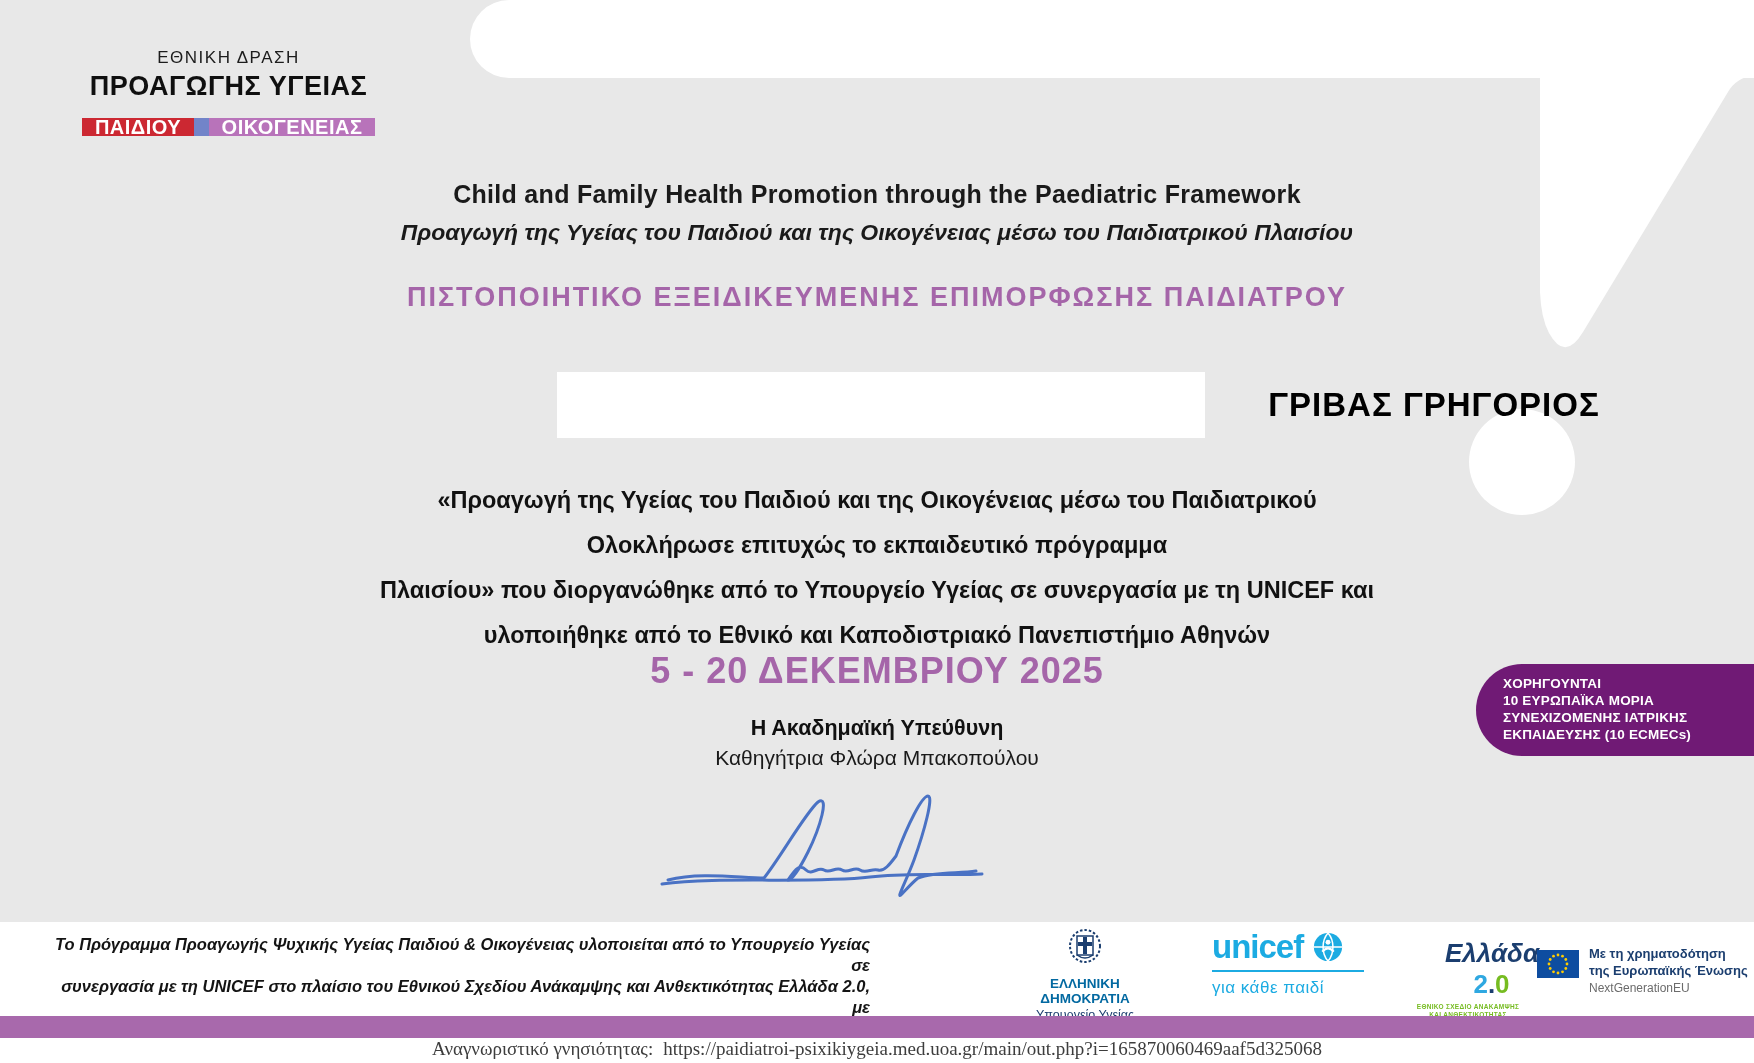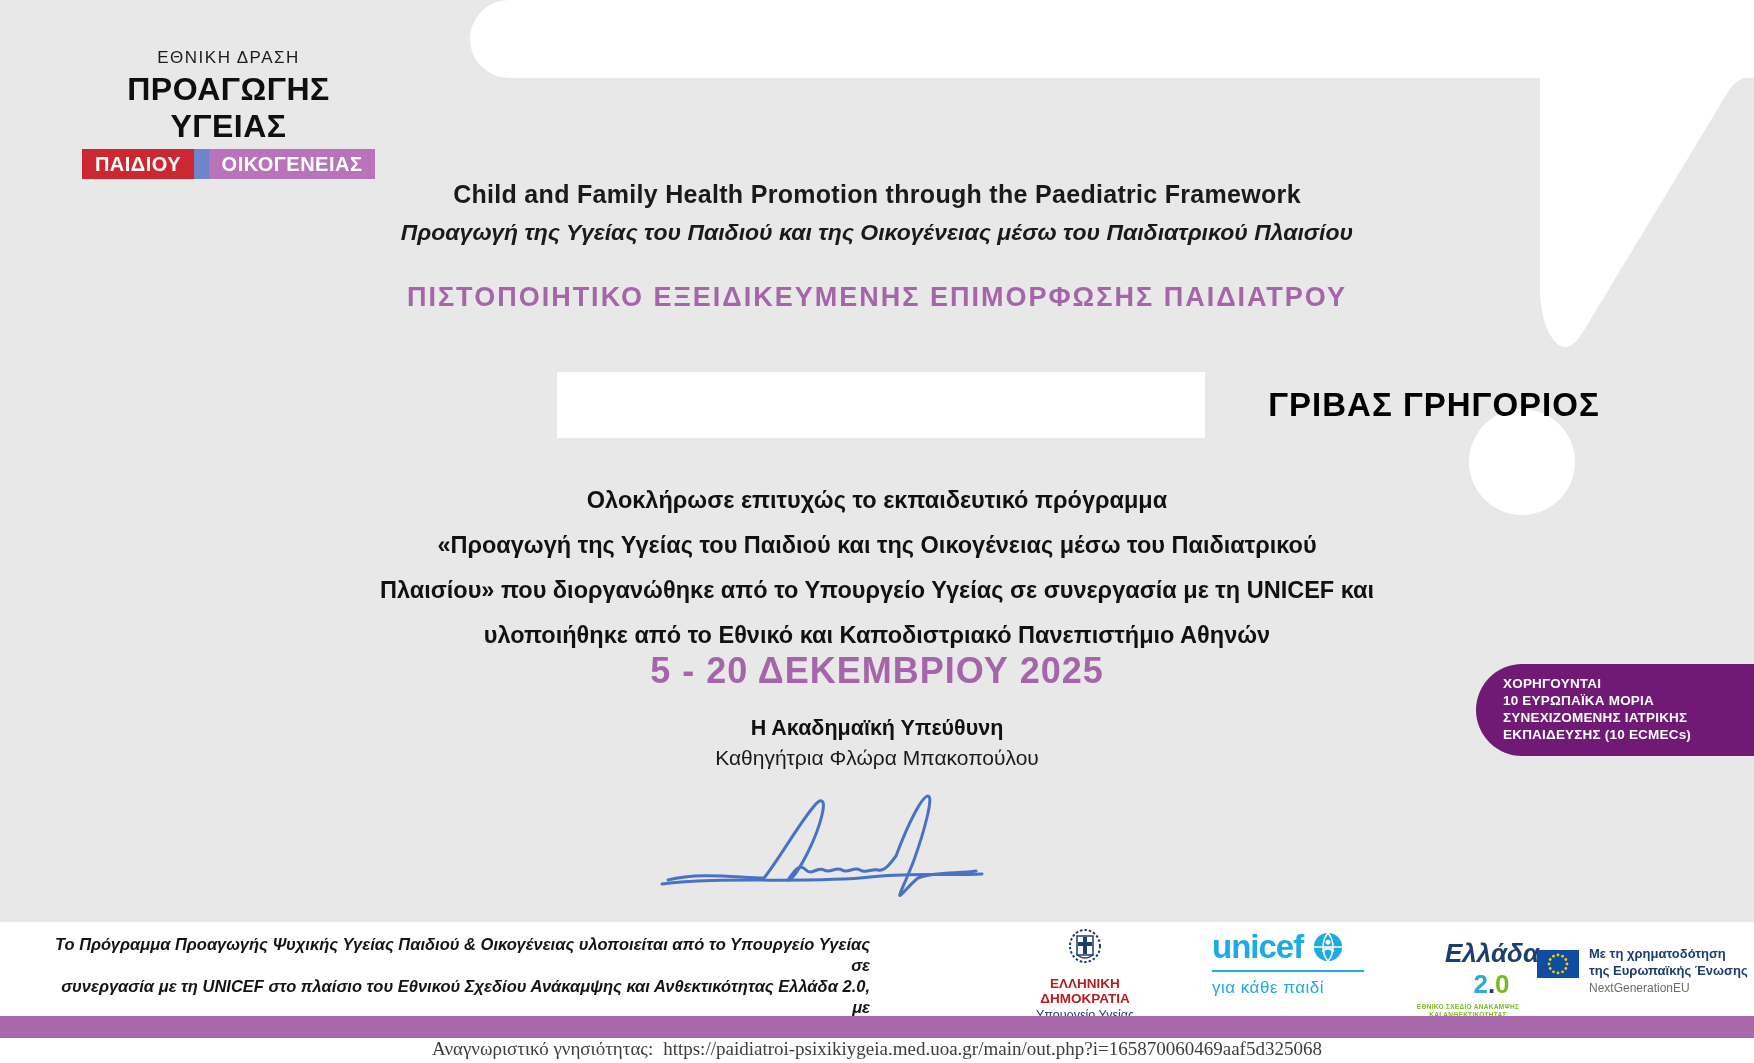--- a/index.html
+++ b/index.html
@@ -7,22 +7,22 @@
          font-family:"Liberation Sans","DejaVu Sans",sans-serif;background:#e8e8e8;}
 
   
   .top-strip{position:absolute;left:470px;top:0;width:1284px;height:78px;
              background:#ffffff;border-radius:45px 0 0 45px;}
   .corner-art{position:absolute;left:1400px;top:0;width:354px;height:530px;}
 
   
   .logo{position:absolute;left:82px;top:48px;width:293px;text-align:center;}
   .logo-tagline{font-size:17px;letter-spacing:1.5px;color:#1c1c1c;}
-  .logo-title{font-size:32px;font-weight:bold;letter-spacing:0.5px;color:#0f0f0f;margin-top:3px;}
-  .logo-bar{display:flex;height:30px;margin-top:4px;}
+  .logo-title{font-size:27px;font-weight:bold;letter-spacing:0.5px;color:#0f0f0f;margin-top:3px;}
+  .logo-bar{display:flex;height:18px;margin-top:16px;}
   .seg{display:flex;align-items:center;justify-content:center;color:#ffffff;
        font-size:20px;font-weight:bold;letter-spacing:0.5px;}
   .seg-child{background:#cc2832;width:112px;}
   .seg-div{background:#7284c9;width:15px;}
   .seg-family{background:#b873ba;flex:1;}
 
   
   .center-col{position:absolute;left:0;width:1754px;text-align:center;}
   .title-en{top:180px;font-size:25px;font-weight:bold;color:#1a1a1a;letter-spacing:0.3px;}
   .title-gr{top:219px;font-size:23px;font-weight:bold;font-style:italic;color:#1a1a1a;}
@@ -40,21 +40,21 @@
          background:#701a75;border-radius:46px 0 0 46px;box-sizing:border-box;
          padding:11px 0 0 27px;color:#ffffff;}
   .badge div{font-size:13.5px;font-weight:bold;line-height:17px;letter-spacing:0.2px;}
 
   
   .footer-band{position:absolute;left:0;top:922px;width:1754px;height:94px;background:#ffffff;}
   .program-note{position:absolute;left:40px;top:12px;width:830px;text-align:right;
                 font-size:16.5px;font-weight:bold;font-style:italic;color:#141414;line-height:21px;}
 
   .ministry{position:absolute;left:1010px;top:6px;width:150px;text-align:center;}
-  .ministry-name{font-size:13.5px;font-weight:bold;color:#b91c1c;margin-top:4px;}
+  .ministry-name{font-size:13.5px;font-weight:bold;color:#0369a1;margin-top:4px;}
   .ministry-dept{font-size:12.5px;color:#1b3e6f;margin-top:2px;}
 
   .unicef{position:absolute;left:1212px;top:6px;width:160px;text-align:left;}
   .unicef-word{font-size:33px;font-weight:bold;color:#1cabe2;letter-spacing:-1px;display:inline-block;vertical-align:middle;}
   .unicef-rule{height:2px;background:#1cabe2;width:152px;margin-top:4px;}
   .unicef-tag{font-size:17px;color:#1cabe2;margin-top:6px;letter-spacing:0.5px;}
 
   .greece20{position:absolute;left:1398px;top:16px;width:140px;text-align:center;}
   .greece20-word{font-size:26px;font-weight:bold;font-style:italic;color:#1b3e6f;margin-left:47px;}
   .greece20 .two{color:#2fa8e1;font-style:normal;}
@@ -98,22 +98,22 @@
 
   <div class="center-col title-en">Child and Family Health Promotion through the Paediatric Framework</div>
   <div class="center-col title-gr">Προαγωγή της Υγείας του Παιδιού και της Οικογένειας μέσω του Παιδιατρικού Πλαισίου</div>
   <div class="center-col cert-heading">ΠΙΣΤΟΠΟΙΗΤΙΚΟ ΕΞΕΙΔΙΚΕΥΜΕΝΗΣ ΕΠΙΜΟΡΦΩΣΗΣ ΠΑΙΔΙΑΤΡΟΥ</div>
 
   <div class="name-box">
     <div class="recipient center-col" style="position:static;">ΓΡΙΒΑΣ ΓΡΗΓΟΡΙΟΣ</div>
   </div>
 
   <div class="center-col body-par">
+    <div>«Προαγωγή της Υγείας του Παιδιού και της Οικογένειας μέσω του Παιδιατρικού</div>
     <div>Ολοκλήρωσε επιτυχώς το εκπαιδευτικό πρόγραμμα</div>
-    <div>«Προαγωγή της Υγείας του Παιδιού και της Οικογένειας μέσω του Παιδιατρικού</div>
     <div>Πλαισίου» που διοργανώθηκε από το Υπουργείο Υγείας σε συνεργασία με τη UNICEF και</div>
     <div>υλοποιήθηκε από το Εθνικό και Καποδιστριακό Πανεπιστήμιο Αθηνών</div>
   </div>
 
   <div class="center-col date-line">5 - 20 ΔΕΚΕΜΒΡΙΟΥ 2025</div>
 
   <div class="center-col sig-role">Η Ακαδημαϊκή Υπεύθυνη</div>
   <div class="center-col sig-name">Καθηγήτρια Φλώρα Μπακοπούλου</div>
 
   <svg class="signature-svg" viewBox="0 0 330 140" width="330" height="140">

